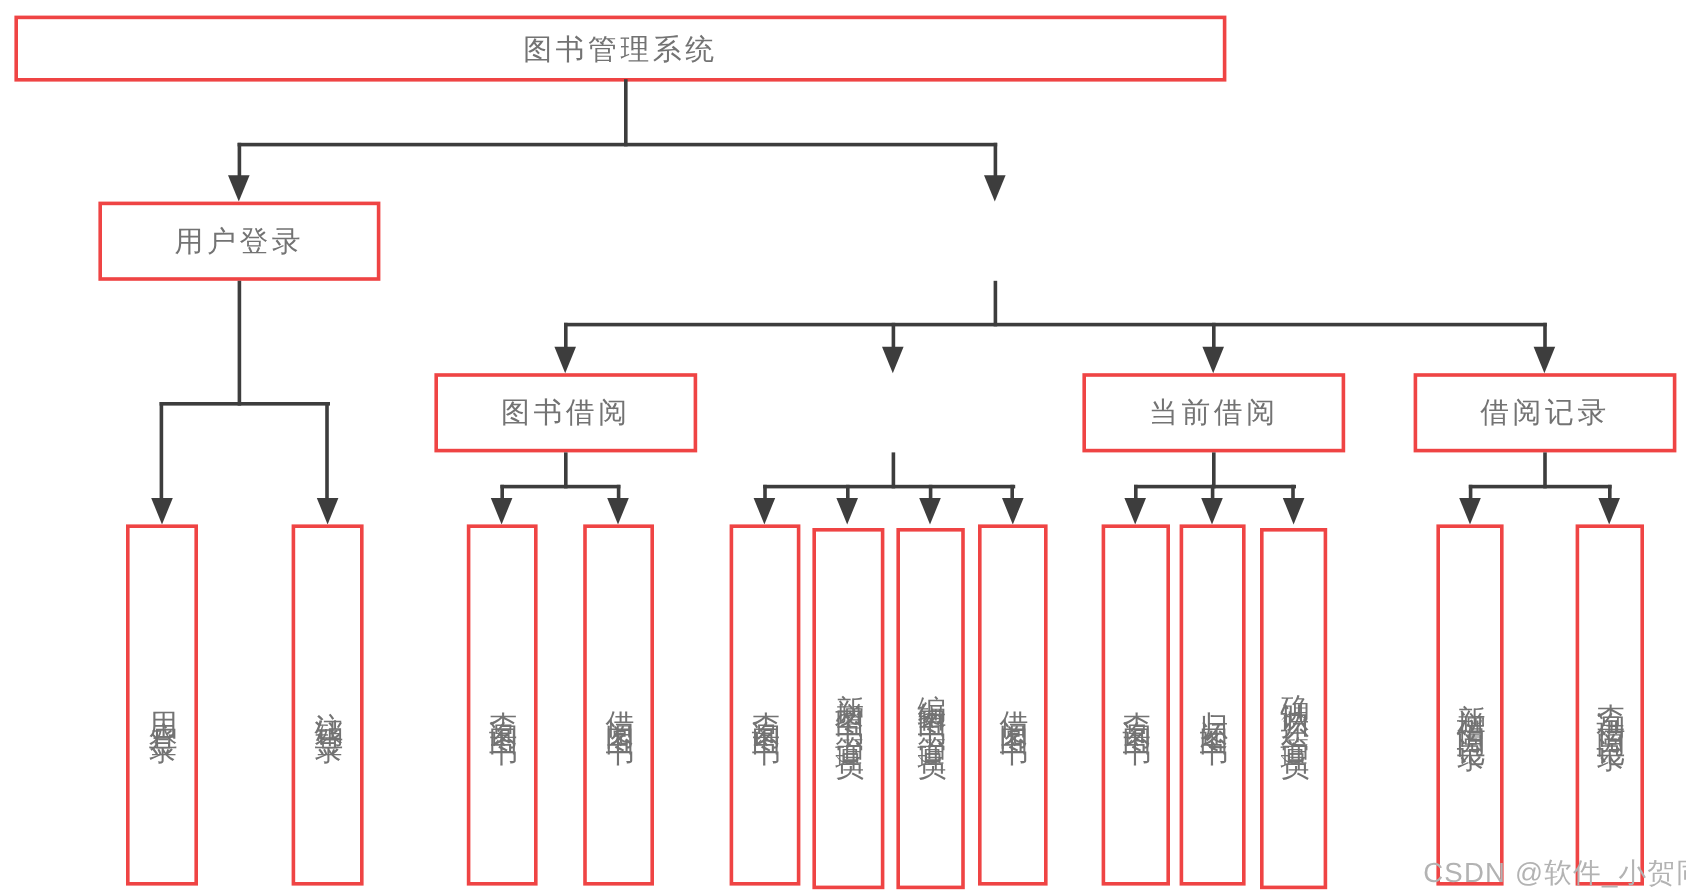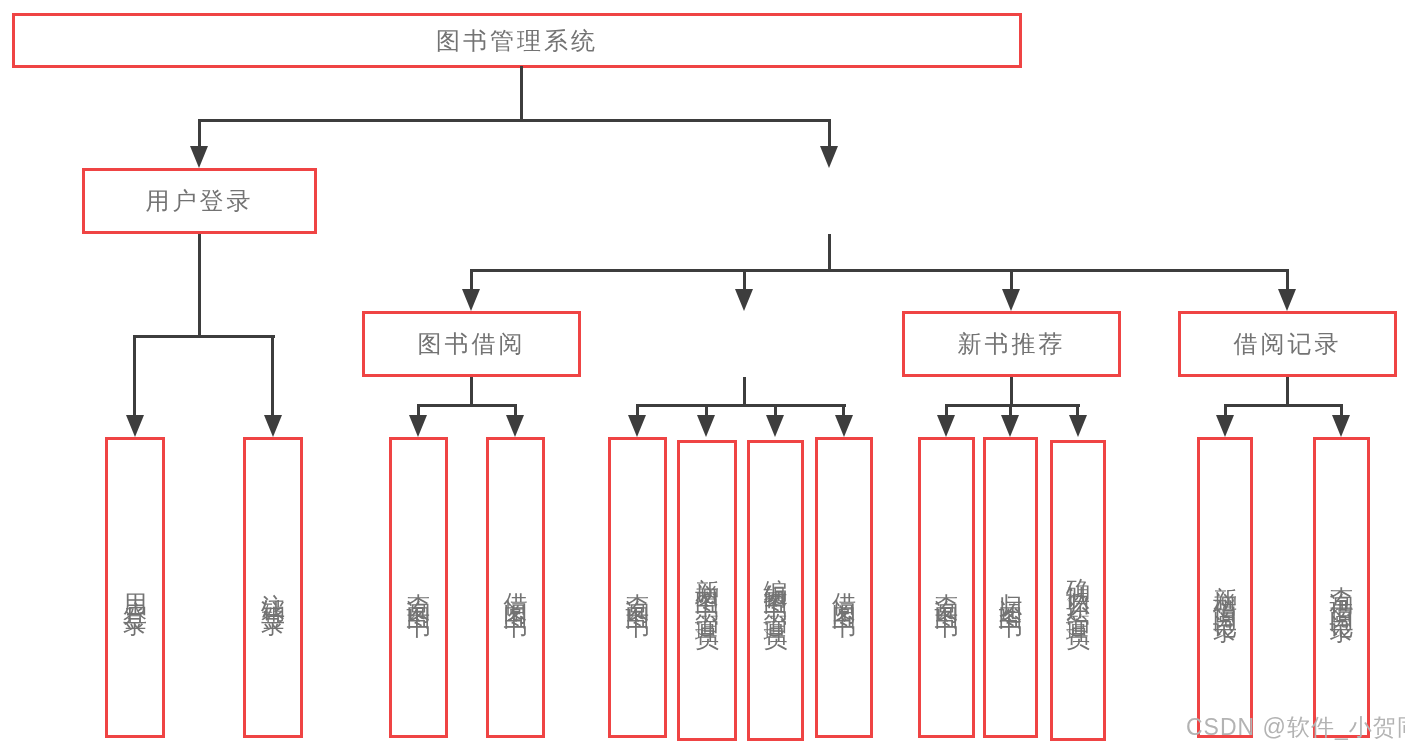--- a/index.html
+++ b/index.html
@@ -56,21 +56,21 @@
   <div class="ln" style="left:470px; top:269px; width:3px; height:22px;"></div>
   <div class="ln" style="left:743px; top:269px; width:3px; height:22px;"></div>
   <div class="ln" style="left:1010px; top:269px; width:3px; height:22px;"></div>
   <div class="ln" style="left:1286px; top:269px; width:3px; height:22px;"></div>
   <div class="arr" style="left:462px; top:289px;"></div>
   <div class="arr" style="left:735px; top:289px;"></div>
   <div class="arr" style="left:1002px; top:289px;"></div>
   <div class="arr" style="left:1278px; top:289px;"></div>
 
   <div class="hbox" style="left:362px; top:311px; width:219px; height:66px;">图书借阅</div>
-  <div class="hbox" style="left:902px; top:311px; width:219px; height:66px;">新书推荐</div>
+  <div class="hbox" style="left:902px; top:311px; width:219px; height:66px;">当前借阅</div>
   <div class="hbox" style="left:1178px; top:311px; width:219px; height:66px;">借阅记录</div>
 
   <div class="ln" style="left:470px; top:377px; width:3px; height:30px;"></div>
   <div class="ln" style="left:417px; top:404px; width:100px; height:3px;"></div>
   <div class="ln" style="left:417px; top:404px; width:3px; height:14px;"></div>
   <div class="ln" style="left:514px; top:404px; width:3px; height:14px;"></div>
   <div class="arr" style="left:409px; top:415px;"></div>
   <div class="arr" style="left:506px; top:415px;"></div>
 
   <div class="ln" style="left:743px; top:377px; width:3px; height:30px;"></div>

